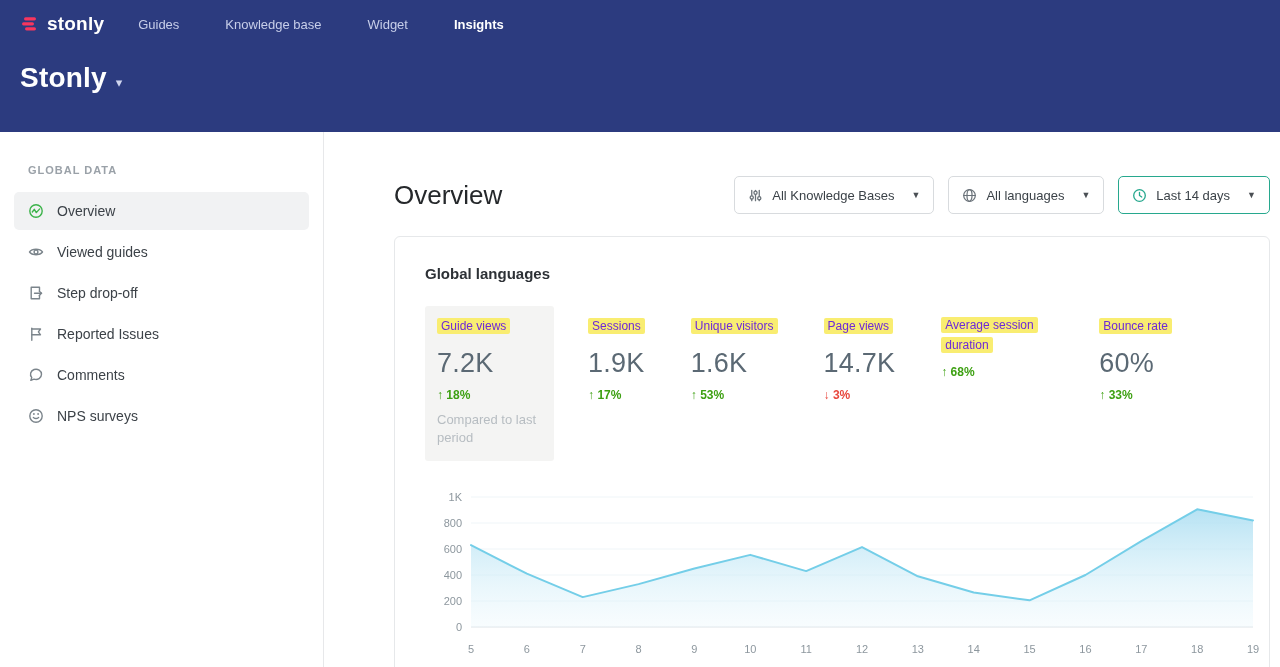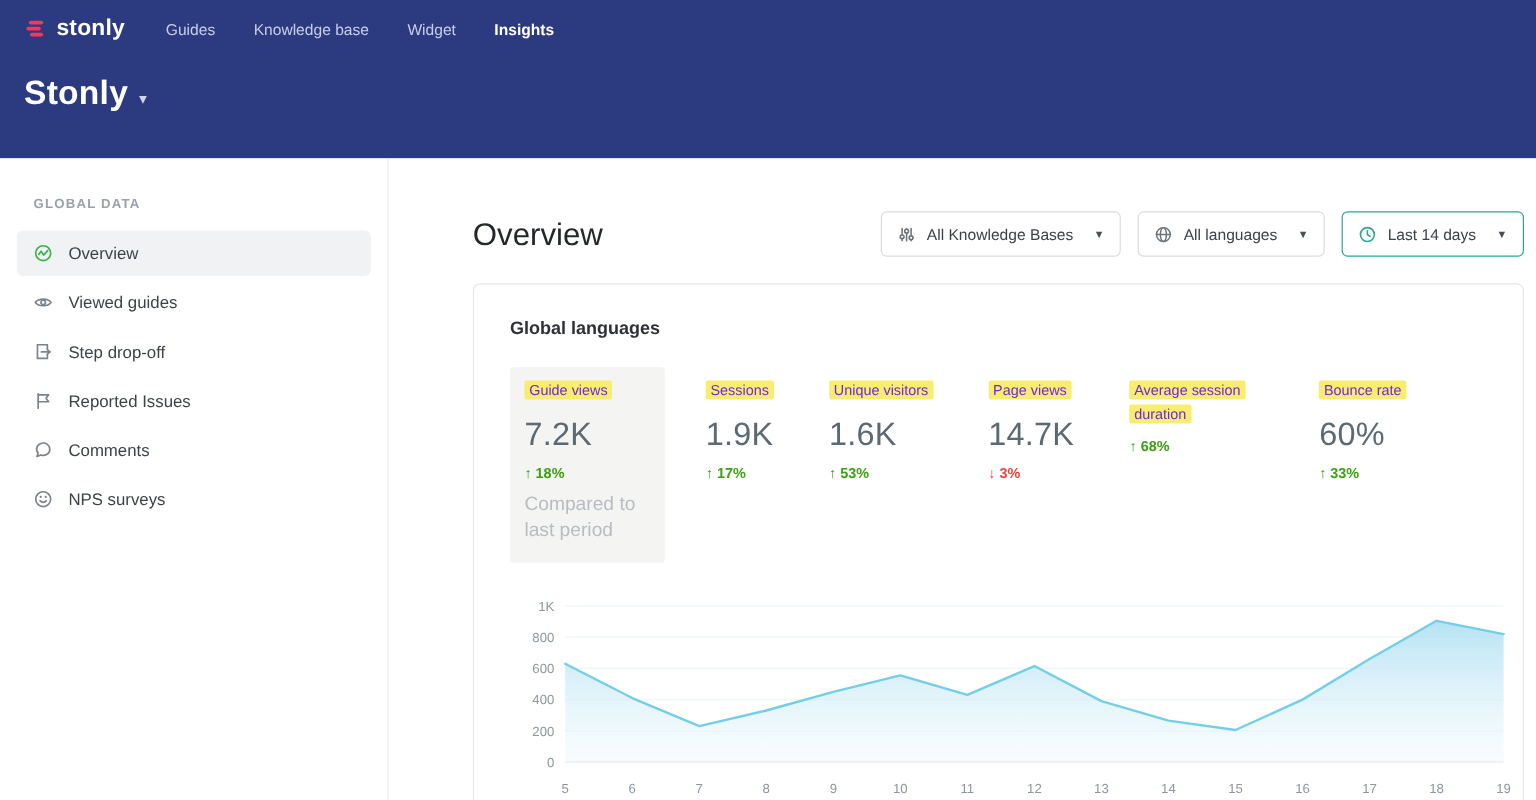--- a/index.html
+++ b/index.html
@@ -4,21 +4,21 @@
 <style>
   * { margin:0; padding:0; box-sizing:border-box; }
   html,body { width:1280px; height:667px; overflow:hidden; }
   body { font-family:"Liberation Sans", sans-serif; background:#fff; color:#333; }
 
   
   .header { height:132px; background:#2c3b7f; padding:0 20px; }
   .topnav { display:flex; align-items:center; height:42px; padding-top:6px; }
   .logo { display:flex; align-items:center; gap:7px; cursor:pointer; margin-right:34px; }
   .logo-text { color:#fff; font-size:19px; font-weight:bold; letter-spacing:.2px; }
-  .topnav nav { display:flex; gap:32px; }
+  .topnav nav { display:flex; gap:46px; }
   .nav-item { color:#c7cee9; font-size:13px; cursor:pointer; text-decoration:none; }
   .nav-item.active { color:#fff; font-weight:bold; }
   .workspace-row { display:flex; align-items:center; margin-top:20px; }
   .workspace-title { color:#fff; font-size:28px; font-weight:600; letter-spacing:.2px; }
   .workspace-caret { color:#cfd5ee; font-size:13px; margin-left:9px; margin-top:8px; }
 
   
   .shell { display:flex; height:547px; }
 
   
@@ -44,21 +44,21 @@
   .metrics { display:flex; justify-content:space-between; align-items:flex-start; margin-top:24px; margin-right:55px; }
   .metric { padding:10px 12px 14px 12px; border-radius:3px; cursor:pointer; }
   .metric.selected { background:#f4f4f3; }
   .mlabel { display:inline-block; font-size:12px; line-height:1.65; }
   .metric-avg .mlabel { max-width:112px; }
   .hl { background:#f9ed71; color:#6d28d9; padding:1px 4px; border-radius:2px; -webkit-box-decoration-break:clone; box-decoration-break:clone; }
   .mvalue { font-size:27px; color:#5b6974; margin-top:11px; letter-spacing:.2px; }
   .mdelta { font-size:12px; margin-top:9px; font-weight:bold; }
   .mdelta.up { color:#3da012; }
   .mdelta.down { color:#e8463c; }
-  .mnote { font-size:16px; color:#b7bdc2; margin-top:9px; max-width:105px; line-height:1.4; }
+  .mnote { font-size:13px; color:#b7bdc2; margin-top:9px; max-width:105px; line-height:1.4; }
 
   .chart-wrap { margin-top:22px; }
   .tick { fill:#8d979e; font-size:11px; font-family:"Liberation Sans",sans-serif; }
 </style>
 </head>
 <body>
 
 <header class="header">
   <div class="topnav">
     <div class="logo">

